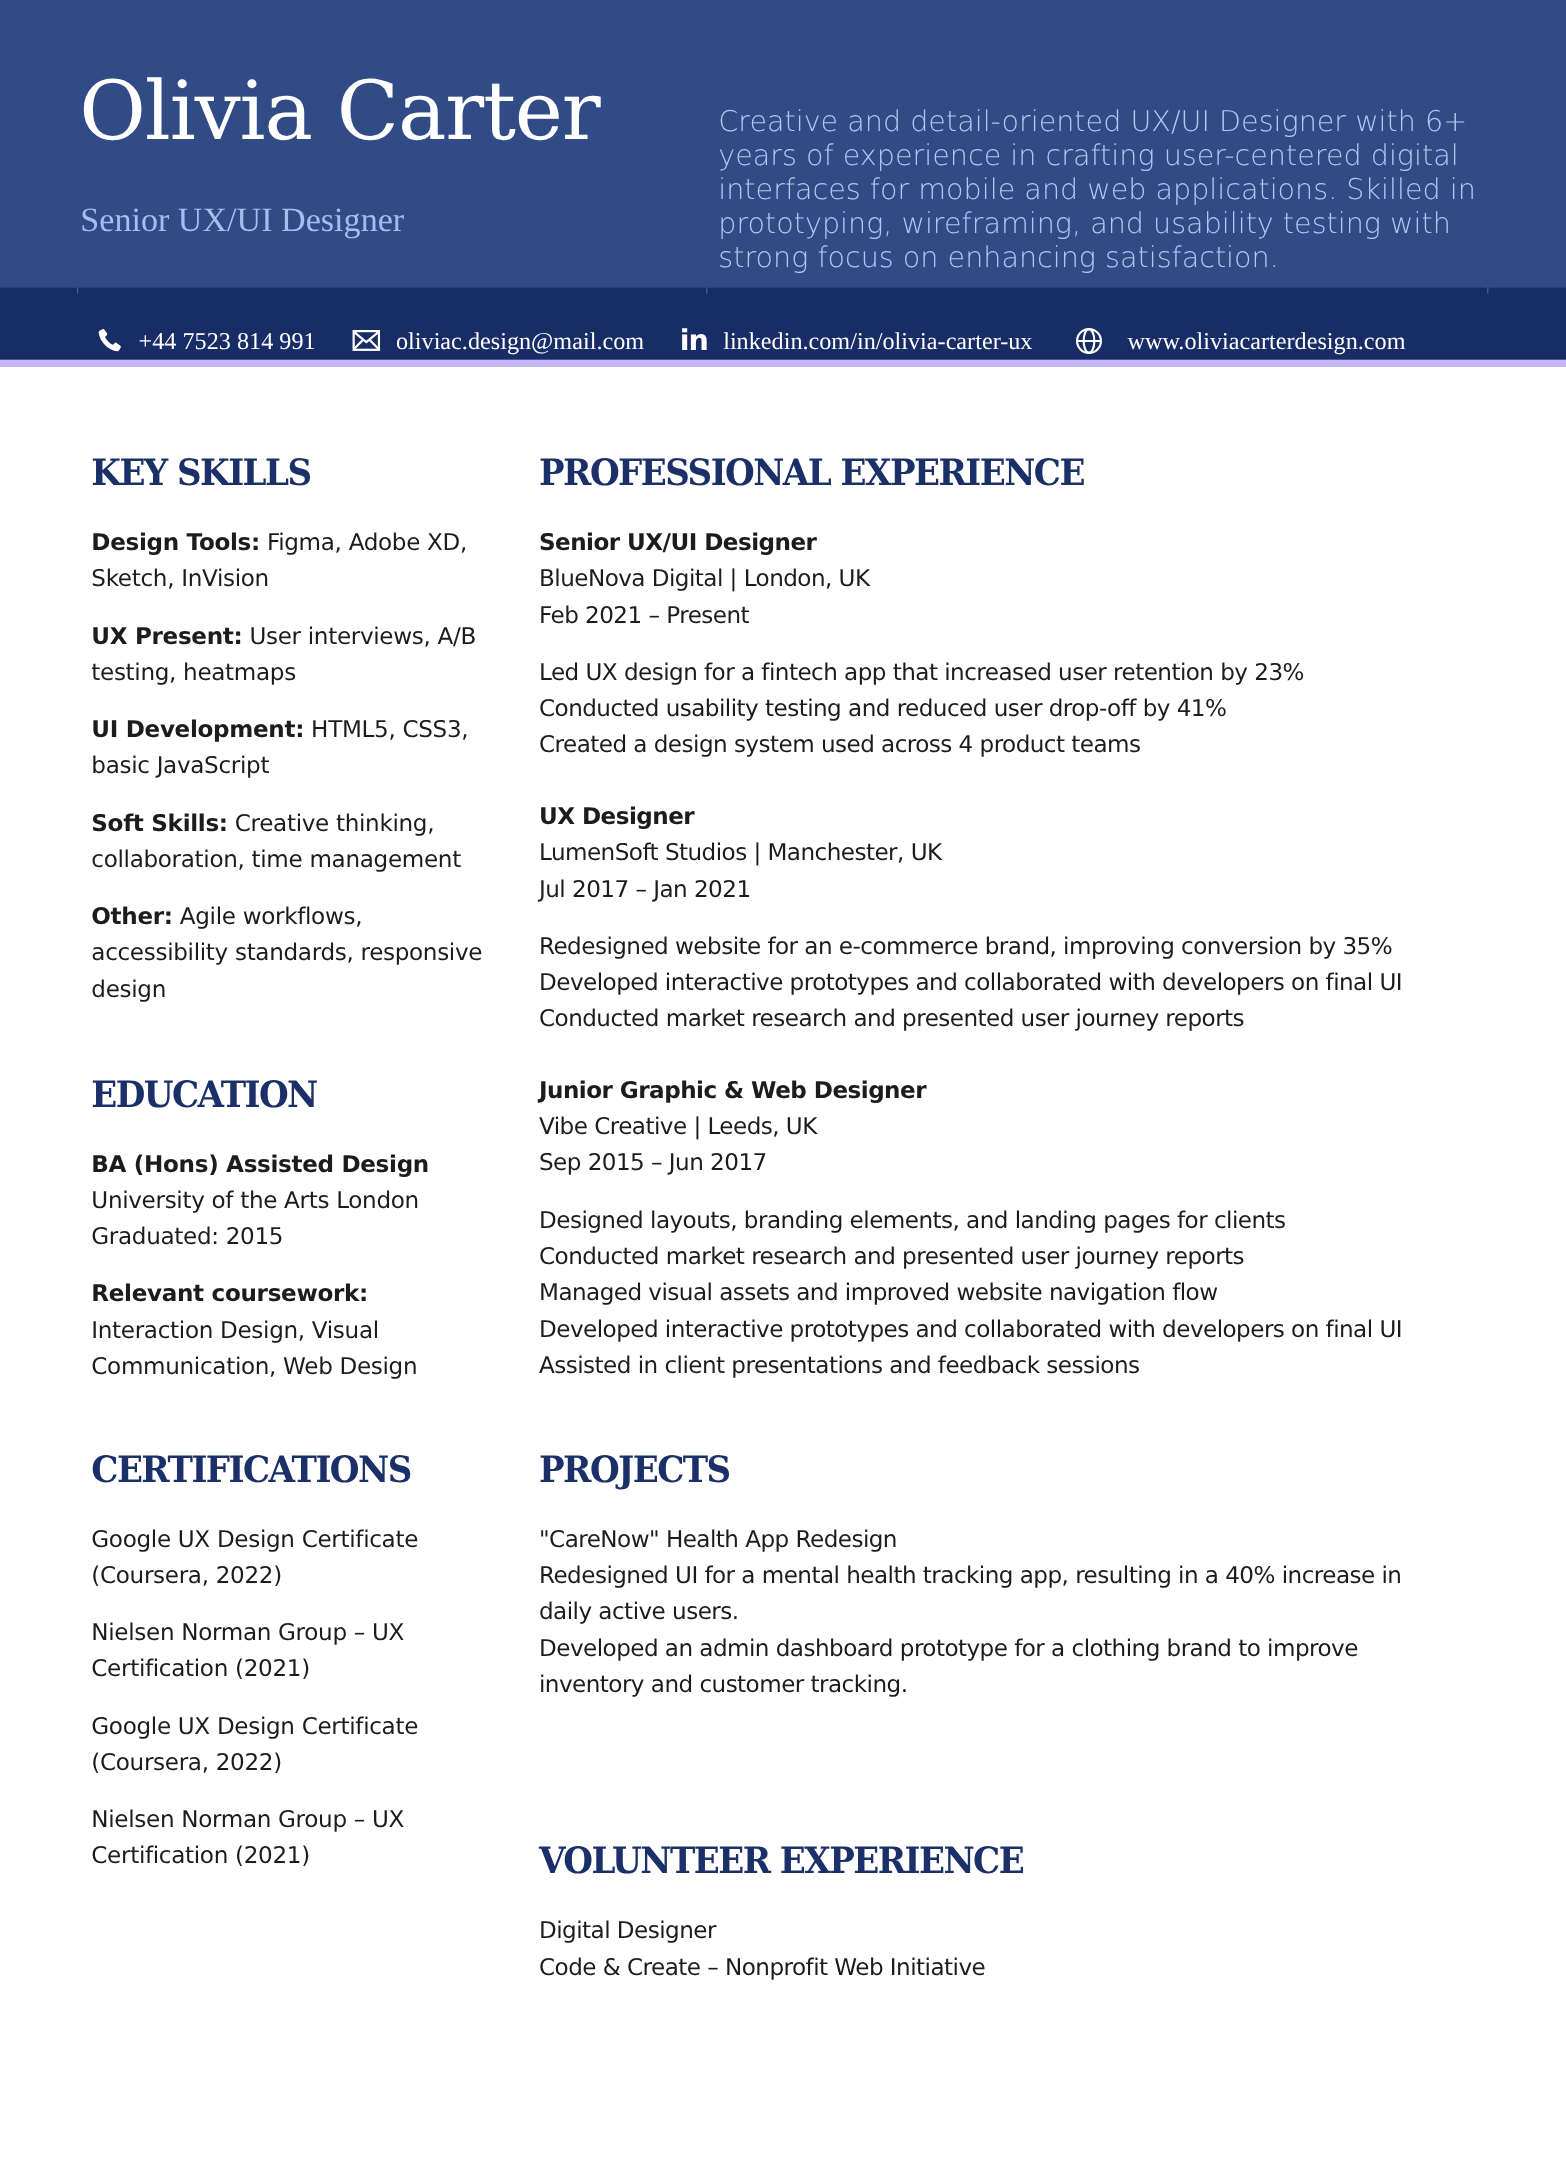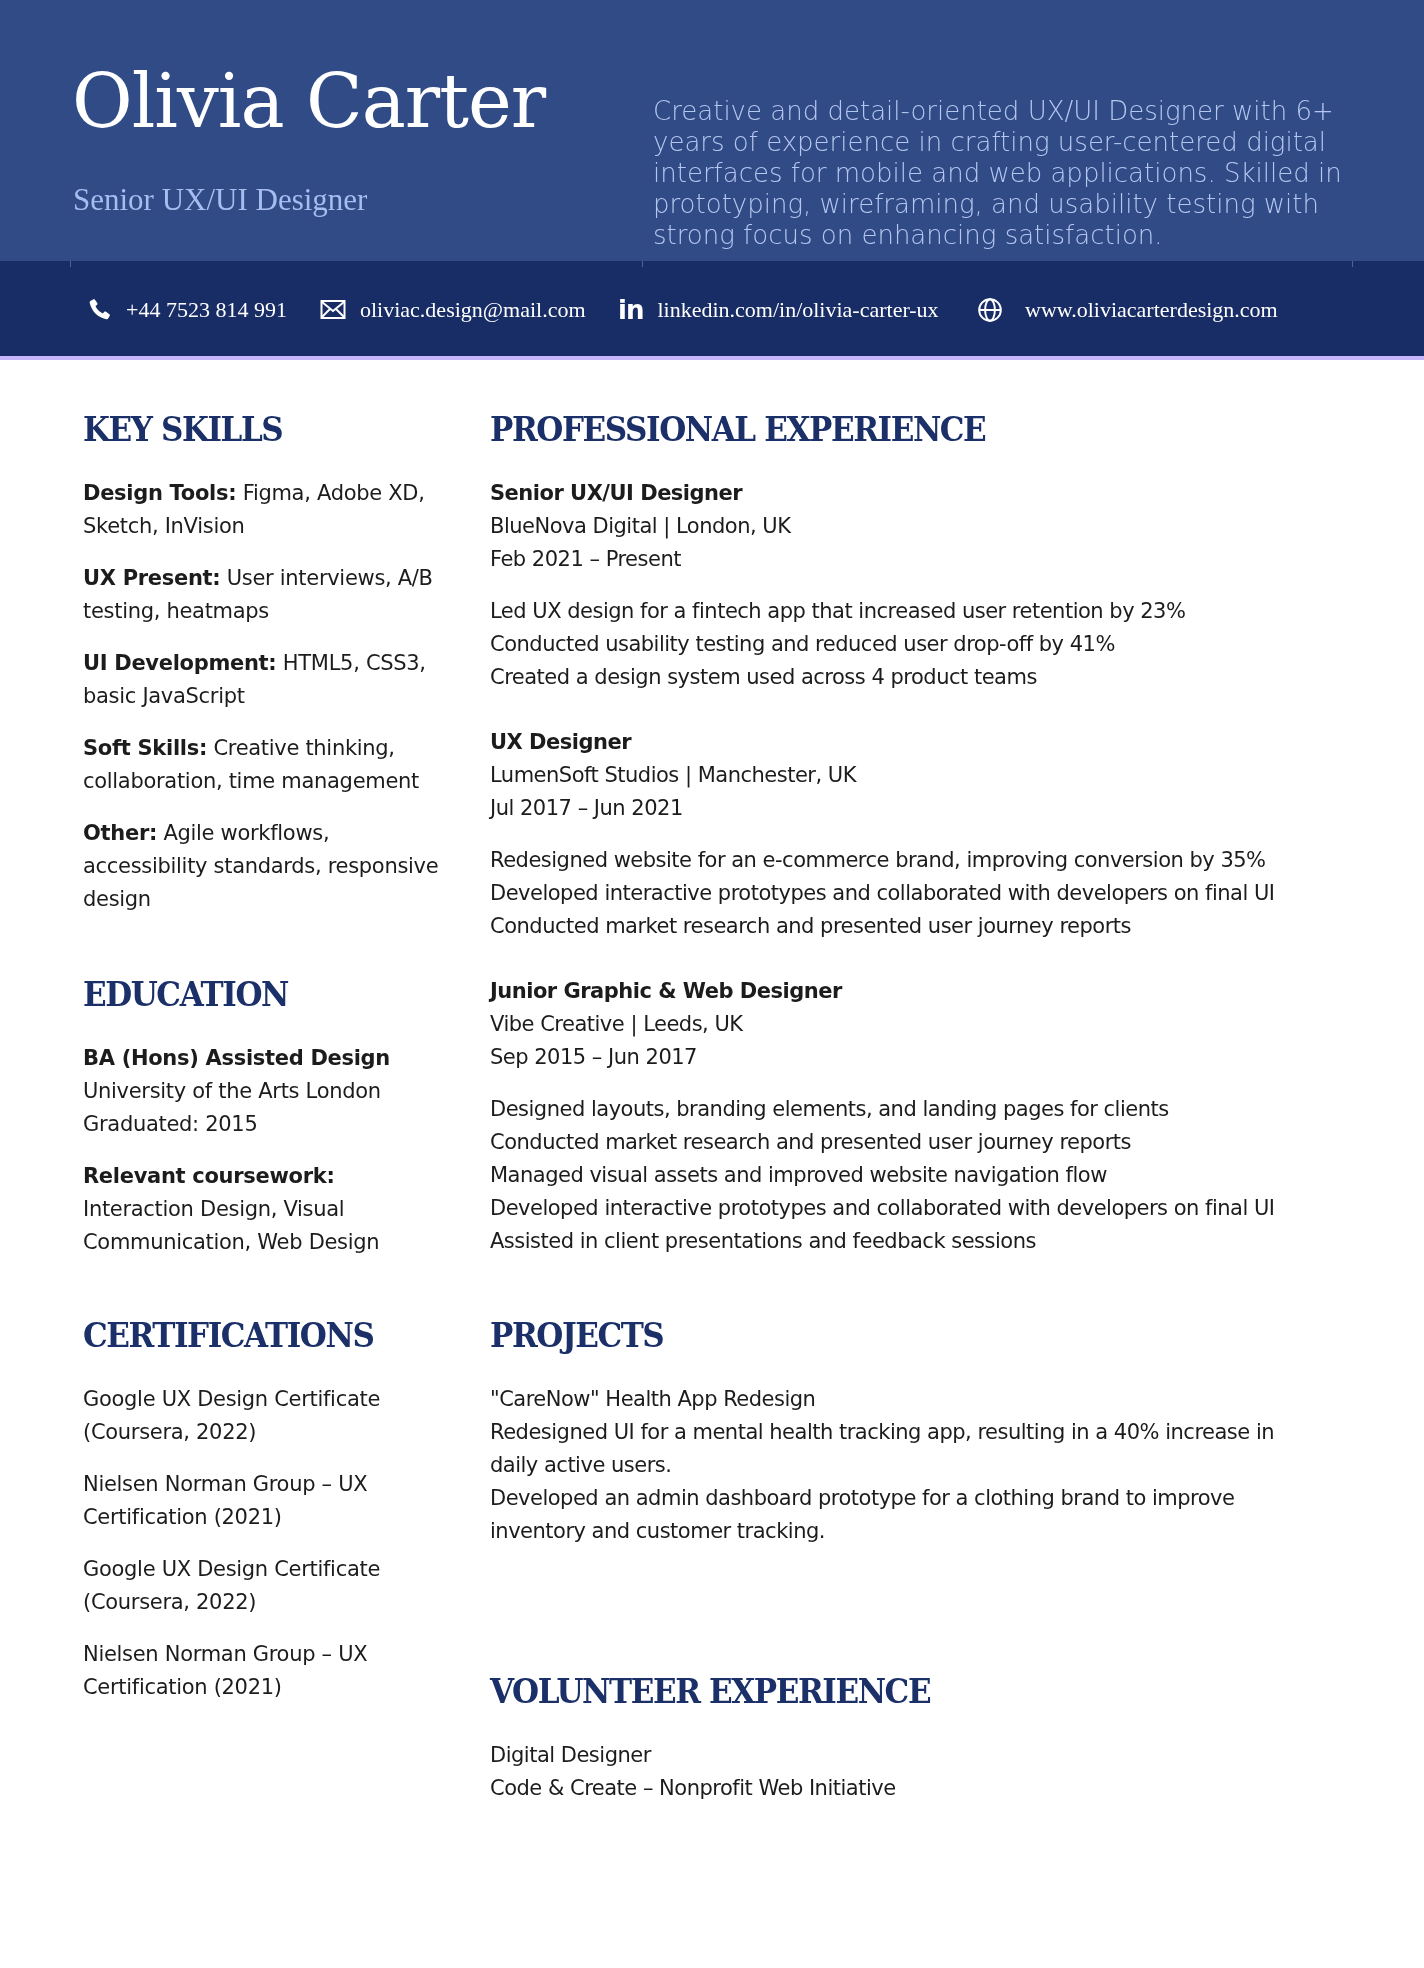--- a/index.html
+++ b/index.html
@@ -19,22 +19,22 @@
     position: absolute; left: 73px; top: 182px;
     font-family: "Liberation Serif", serif; font-size: 31px; color: #a6bdf0;
   }
   .summary {
     position: absolute; left: 653px; top: 96px; width: 720px;
     font-family: "DejaVu Sans", sans-serif; font-size: 26px; line-height: 31px;
     color: #b5c7ef; font-weight: 300;
   }
 
   .contact-bar {
-    position: absolute; left: 0; top: 261px; width: 1424px; height: 99px;
-    background: #182d66; border-bottom: 4px solid #c4b5fd;
+    position: absolute; left: 0; top: 261px; width: 1424px; height: 72px;
+    background: #182d66; border-bottom: 6px solid #c4b5fd;
   }
   .contact-bar .tick { position: absolute; top: 0; width: 1px; height: 6px; background: #4a62a0; }
   .contact-item {
     position: absolute; top: 36px; display: flex; align-items: center;
     color: #ffffff; font-family: "Liberation Serif", serif; font-size: 22px;
   }
   .contact-item .ic { display: inline-flex; align-items: center; justify-content: center; margin-right: 14px; }
   .contact-item .ic svg { display: block; }
   .li-glyph { font-family: "DejaVu Sans", sans-serif; font-weight: bold; font-size: 26px; line-height: 1; letter-spacing: -1px; }
 
@@ -149,21 +149,21 @@
       <div style="margin-top:19px">
         <p class="body-text right-body">Led UX design for a fintech app that increased user retention by 23%</p>
         <p class="body-text right-body">Conducted usability testing and reduced user drop-off by 41%</p>
         <p class="body-text right-body">Created a design system used across 4 product teams</p>
       </div>
     </div>
 
     <div style="margin-top:32px">
       <p class="body-text right-body bold">UX Designer</p>
       <p class="body-text right-body">LumenSoft Studios | Manchester, UK</p>
-      <p class="body-text right-body">Jul 2017 – Jun 2021</p>
+      <p class="body-text right-body">Jul 2017 – Jan 2021</p>
       <div style="margin-top:19px">
         <p class="body-text right-body">Redesigned website for an e-commerce brand, improving conversion by 35%</p>
         <p class="body-text right-body">Developed interactive prototypes and collaborated with developers on final UI</p>
         <p class="body-text right-body">Conducted market research and presented user journey reports</p>
       </div>
     </div>
 
     <div style="margin-top:32px">
       <p class="body-text right-body bold">Junior Graphic &amp; Web Designer</p>
       <p class="body-text right-body">Vibe Creative | Leeds, UK</p>

